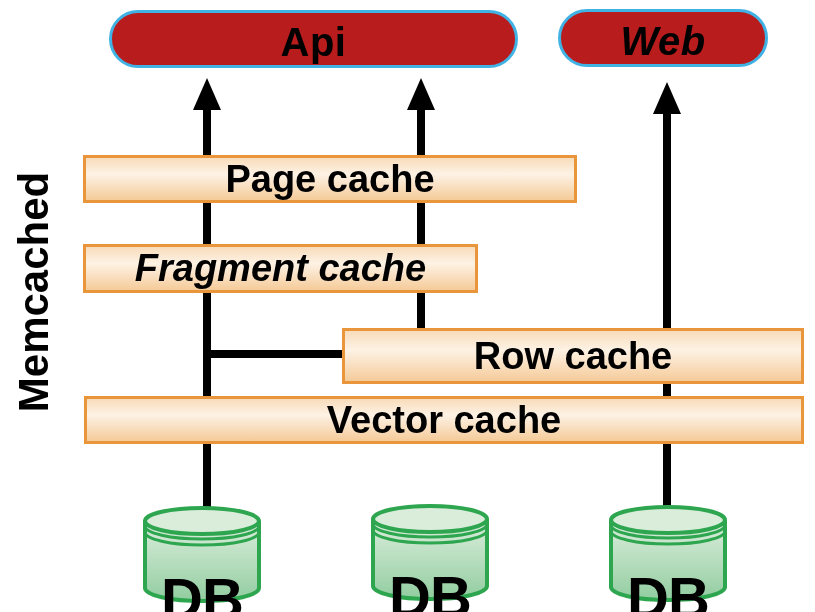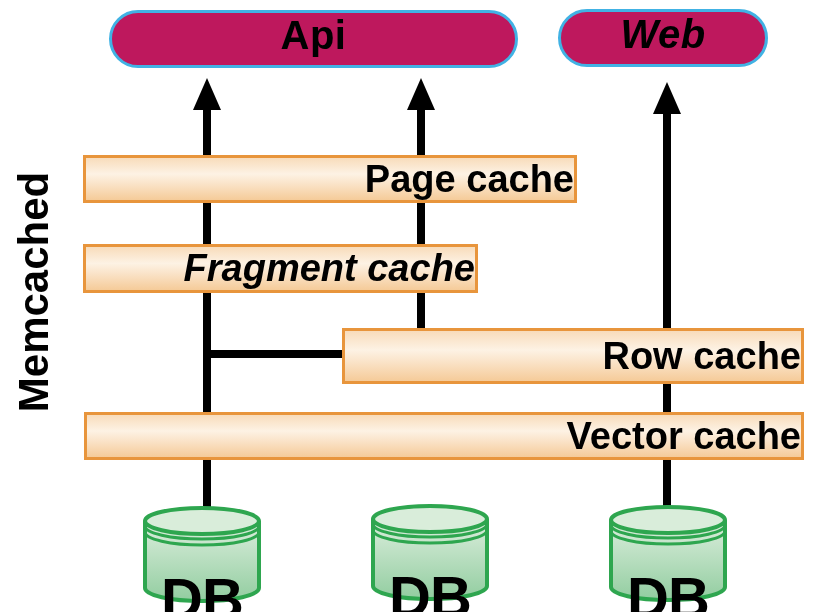--- a/index.html
+++ b/index.html
@@ -6,38 +6,38 @@
   #canvas{
     position:relative;width:815px;height:612px;background:#ffffff;
     font-family:"Liberation Sans",sans-serif;font-weight:bold;color:#000;
     overflow:hidden;
   }
   
   #lines{position:absolute;left:0;top:0;z-index:1;}
   
   .pill{
     position:absolute;box-sizing:border-box;z-index:2;
-    border:3px solid #41B2E4;border-radius:31px;background:#be185d;
-    display:flex;align-items:flex-start;justify-content:center;
+    border:3px solid #41B2E4;border-radius:31px;background:#b91c1c;
+    display:flex;align-items:flex-end;justify-content:center;
     font-size:40px;letter-spacing:0.5px;
   }
   #pill-api{left:109px;top:10px;width:409px;height:58px;}
   #pill-web{left:558px;top:9px;width:210px;height:58px;font-style:italic;}
   
   .cache{
     position:absolute;box-sizing:border-box;z-index:2;
     border:3px solid #E8953C;
     background:linear-gradient(180deg,#F8DCBB 0%,#FDF2E4 38%,#FAE3C8 62%,#F5CB99 100%);
-    display:flex;align-items:center;justify-content:flex-end;
+    display:flex;align-items:center;justify-content:center;
     font-size:38px;
   }
   #cache-page{left:83px;top:155px;width:494px;height:48px;}
   #cache-fragment{left:83px;top:244px;width:395px;height:49px;font-style:italic;}
   #cache-row{left:342px;top:328px;width:462px;height:56px;}
-  #cache-vector{left:84px;top:412px;width:720px;height:48px;}
+  #cache-vector{left:84px;top:396px;width:720px;height:48px;}
   
   .db{position:absolute;width:120px;height:100px;z-index:3;}
   .db svg{position:absolute;left:0;top:0;}
   .db .db-label{
     position:absolute;left:0;top:16px;width:100%;height:84px;
     display:flex;align-items:center;justify-content:center;
     font-size:58px;letter-spacing:-1px;margin-top:35px;
   }
   #db-1{left:142px;top:505px;}
   #db-2{left:370px;top:503px;}

